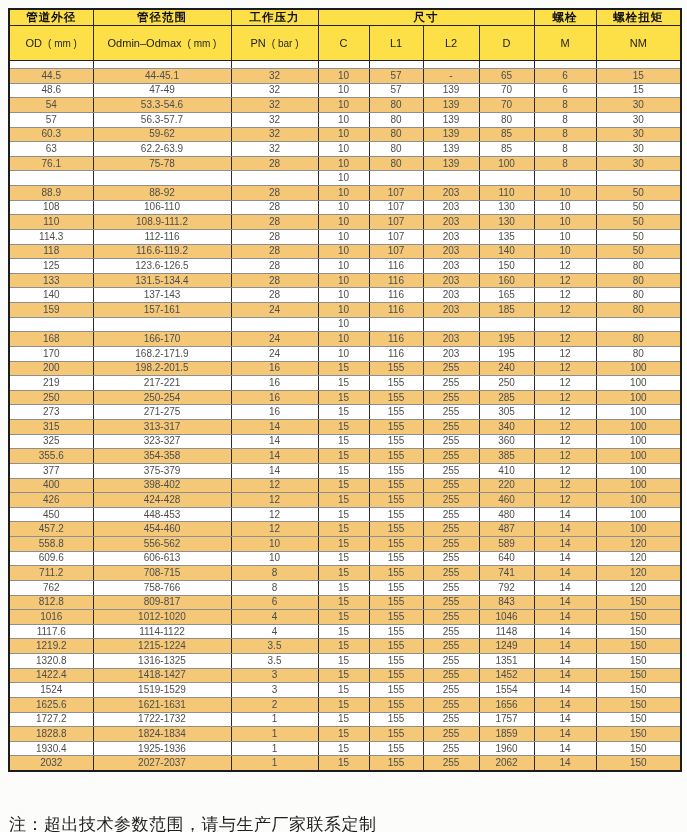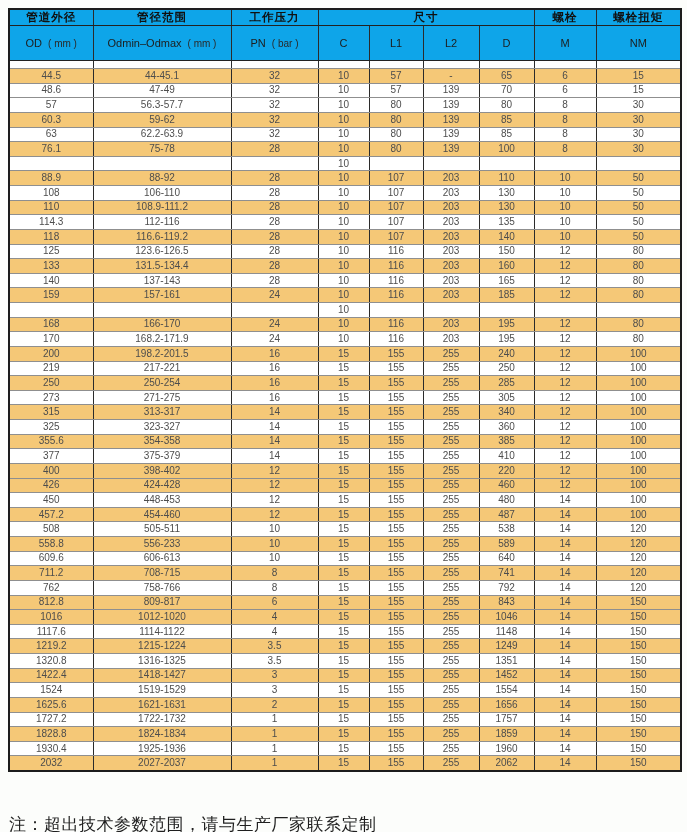--- a/index.html
+++ b/index.html
@@ -29,21 +29,21 @@
   th, td {
     border-left: 1.5px solid #2b2b2b;
     border-right: 1.5px solid #2b2b2b;
     padding: 0;
     text-align: center;
     overflow: hidden;
     white-space: nowrap;
   }
   
   thead th {
-    background: #0ea5e9;
+    background: #fde047;
     color: #111;
     border-top: 1.5px solid #222;
     border-bottom: 1.5px solid #222;
     margin-top: 12px;
   }
   tr.group-row th {
     height: 15px;
     font-size: 11.5px;
     font-weight: bold;
     letter-spacing: 1px;
@@ -148,20 +148,31 @@
           <td>48.6</td>
           <td>47-49</td>
           <td>32</td>
           <td>10</td>
           <td>57</td>
           <td>139</td>
           <td>70</td>
           <td>6</td>
           <td>15</td>
         </tr>
+        <tr class="orange">
+          <td>54</td>
+          <td>53.3-54.6</td>
+          <td>32</td>
+          <td>10</td>
+          <td>80</td>
+          <td>139</td>
+          <td>70</td>
+          <td>8</td>
+          <td>30</td>
+        </tr>
         <tr class="white">
           <td>57</td>
           <td>56.3-57.7</td>
           <td>32</td>
           <td>10</td>
           <td>80</td>
           <td>139</td>
           <td>80</td>
           <td>8</td>
           <td>30</td>
@@ -467,34 +478,23 @@
           <td>457.2</td>
           <td>454-460</td>
           <td>12</td>
           <td>15</td>
           <td>155</td>
           <td>255</td>
           <td>487</td>
           <td>14</td>
           <td>100</td>
         </tr>
-        <tr class="white">
-          <td>508</td>
-          <td>505-511</td>
-          <td>10</td>
-          <td>15</td>
-          <td>155</td>
-          <td>255</td>
-          <td>538</td>
-          <td>14</td>
-          <td>120</td>
-        </tr>
         <tr class="orange">
           <td>558.8</td>
-          <td>556-233</td>
+          <td>556-562</td>
           <td>10</td>
           <td>15</td>
           <td>155</td>
           <td>255</td>
           <td>589</td>
           <td>14</td>
           <td>120</td>
         </tr>
         <tr class="white">
           <td>609.6</td>

